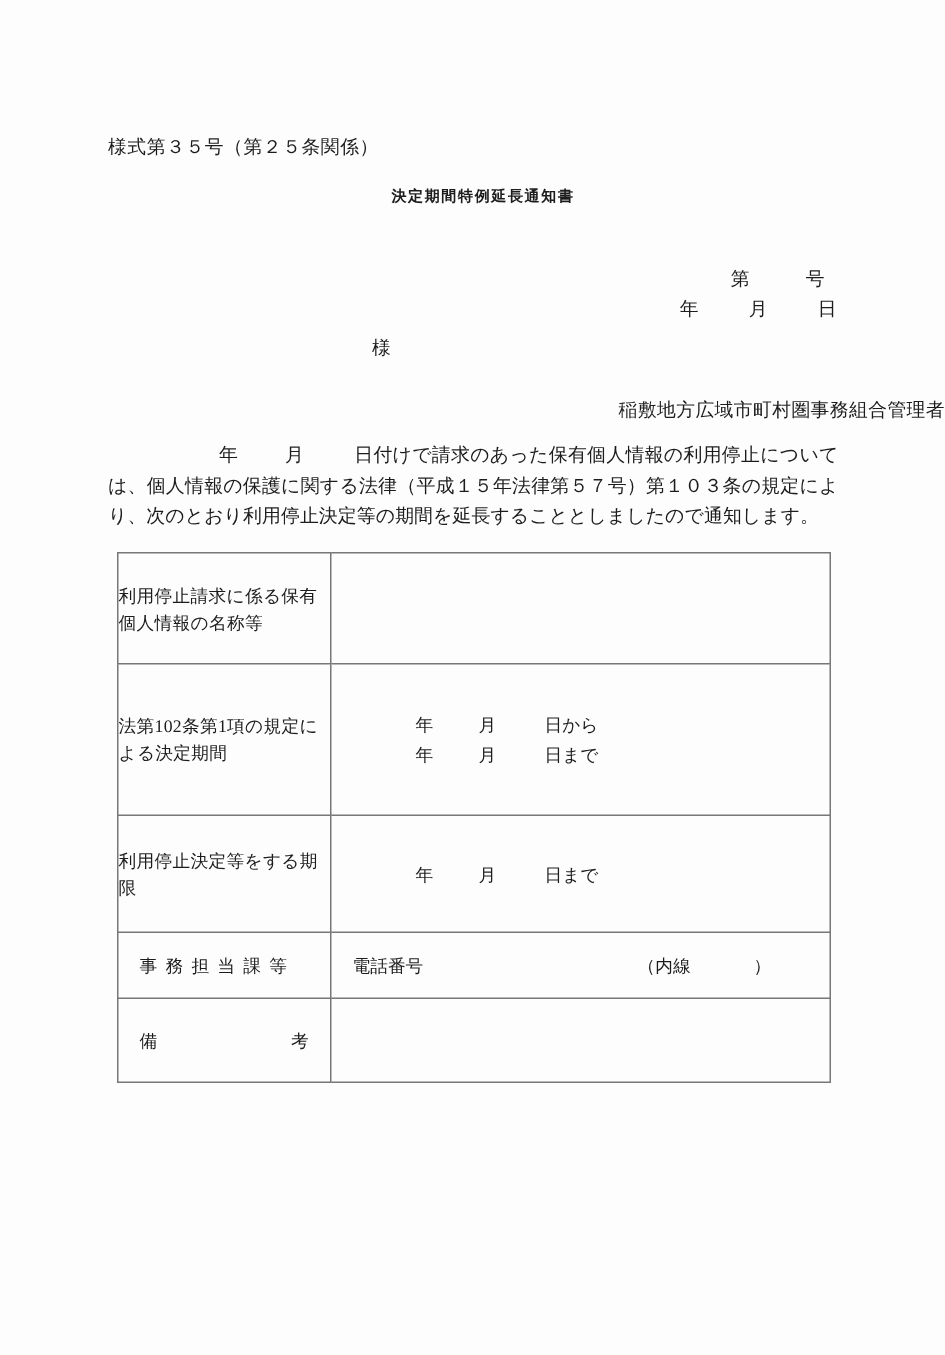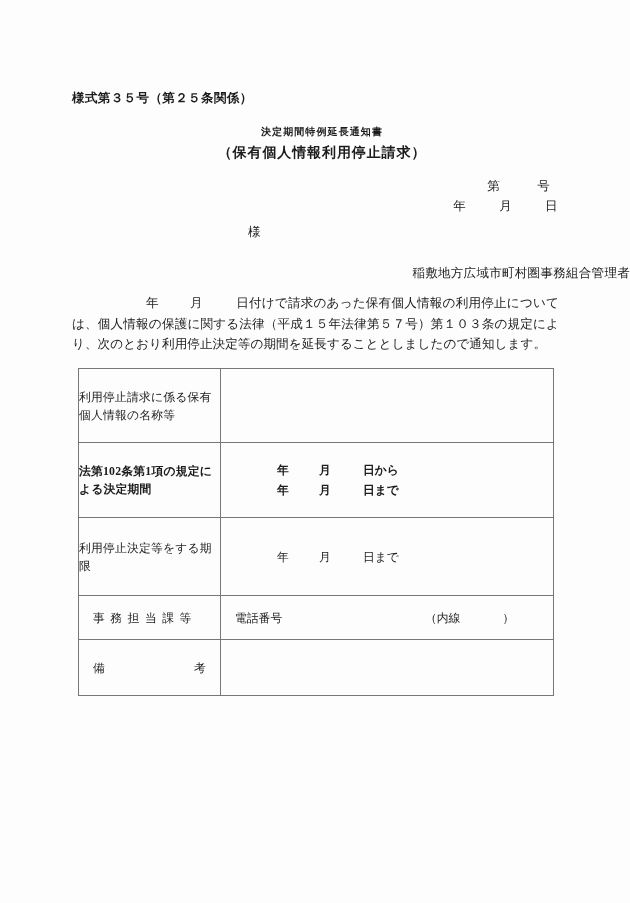--- a/index.html
+++ b/index.html
@@ -24,21 +24,20 @@
   }
 
   
   .form-no {
     position: absolute;
     left: 72px;
     top: 90px;
     font-size: 12.5px;
     letter-spacing: 0.4px;
     white-space: nowrap;
-    font-weight: bold;
   }
 
   
   .title-block {
     position: absolute;
     left: 0;
     right: 0;
     top: 121px;
     text-align: center;
   }
@@ -154,36 +153,35 @@
   .phone-row {
     display: flex;
     padding-left: 14px;
     align-items: center;
   }
   .phone-label { width: 190px; }
   .ext-open { }
   .ext-gap { display: inline-block; width: 42px; }
 
   .r1 { height: 74px; }
-  .r2 { height: 75px; font-weight: bold; }
+  .r2 { height: 101px; }
   .r3 { height: 80px; }
   .r4 { height: 78px; }
   .r5 { height: 44px; }
   .r6 { height: 56px; }
 </style>
 </head>
 <body>
 
 <div class="page">
 
   <div class="form-no">様式第３５号（第２５条関係）</div>
 
   <div class="title-block">
     <div class="title-main">決定期間特例延長通知書</div>
-    <div class="title-sub">（保有個人情報利用停止請求）</div>
   </div>
 
   <div class="docmeta">
     <div class="line1">
       <span>第</span>
       <span class="sp-m"></span>
       <span>号</span>
     </div>
     <div class="line2">
       <span>年</span>

